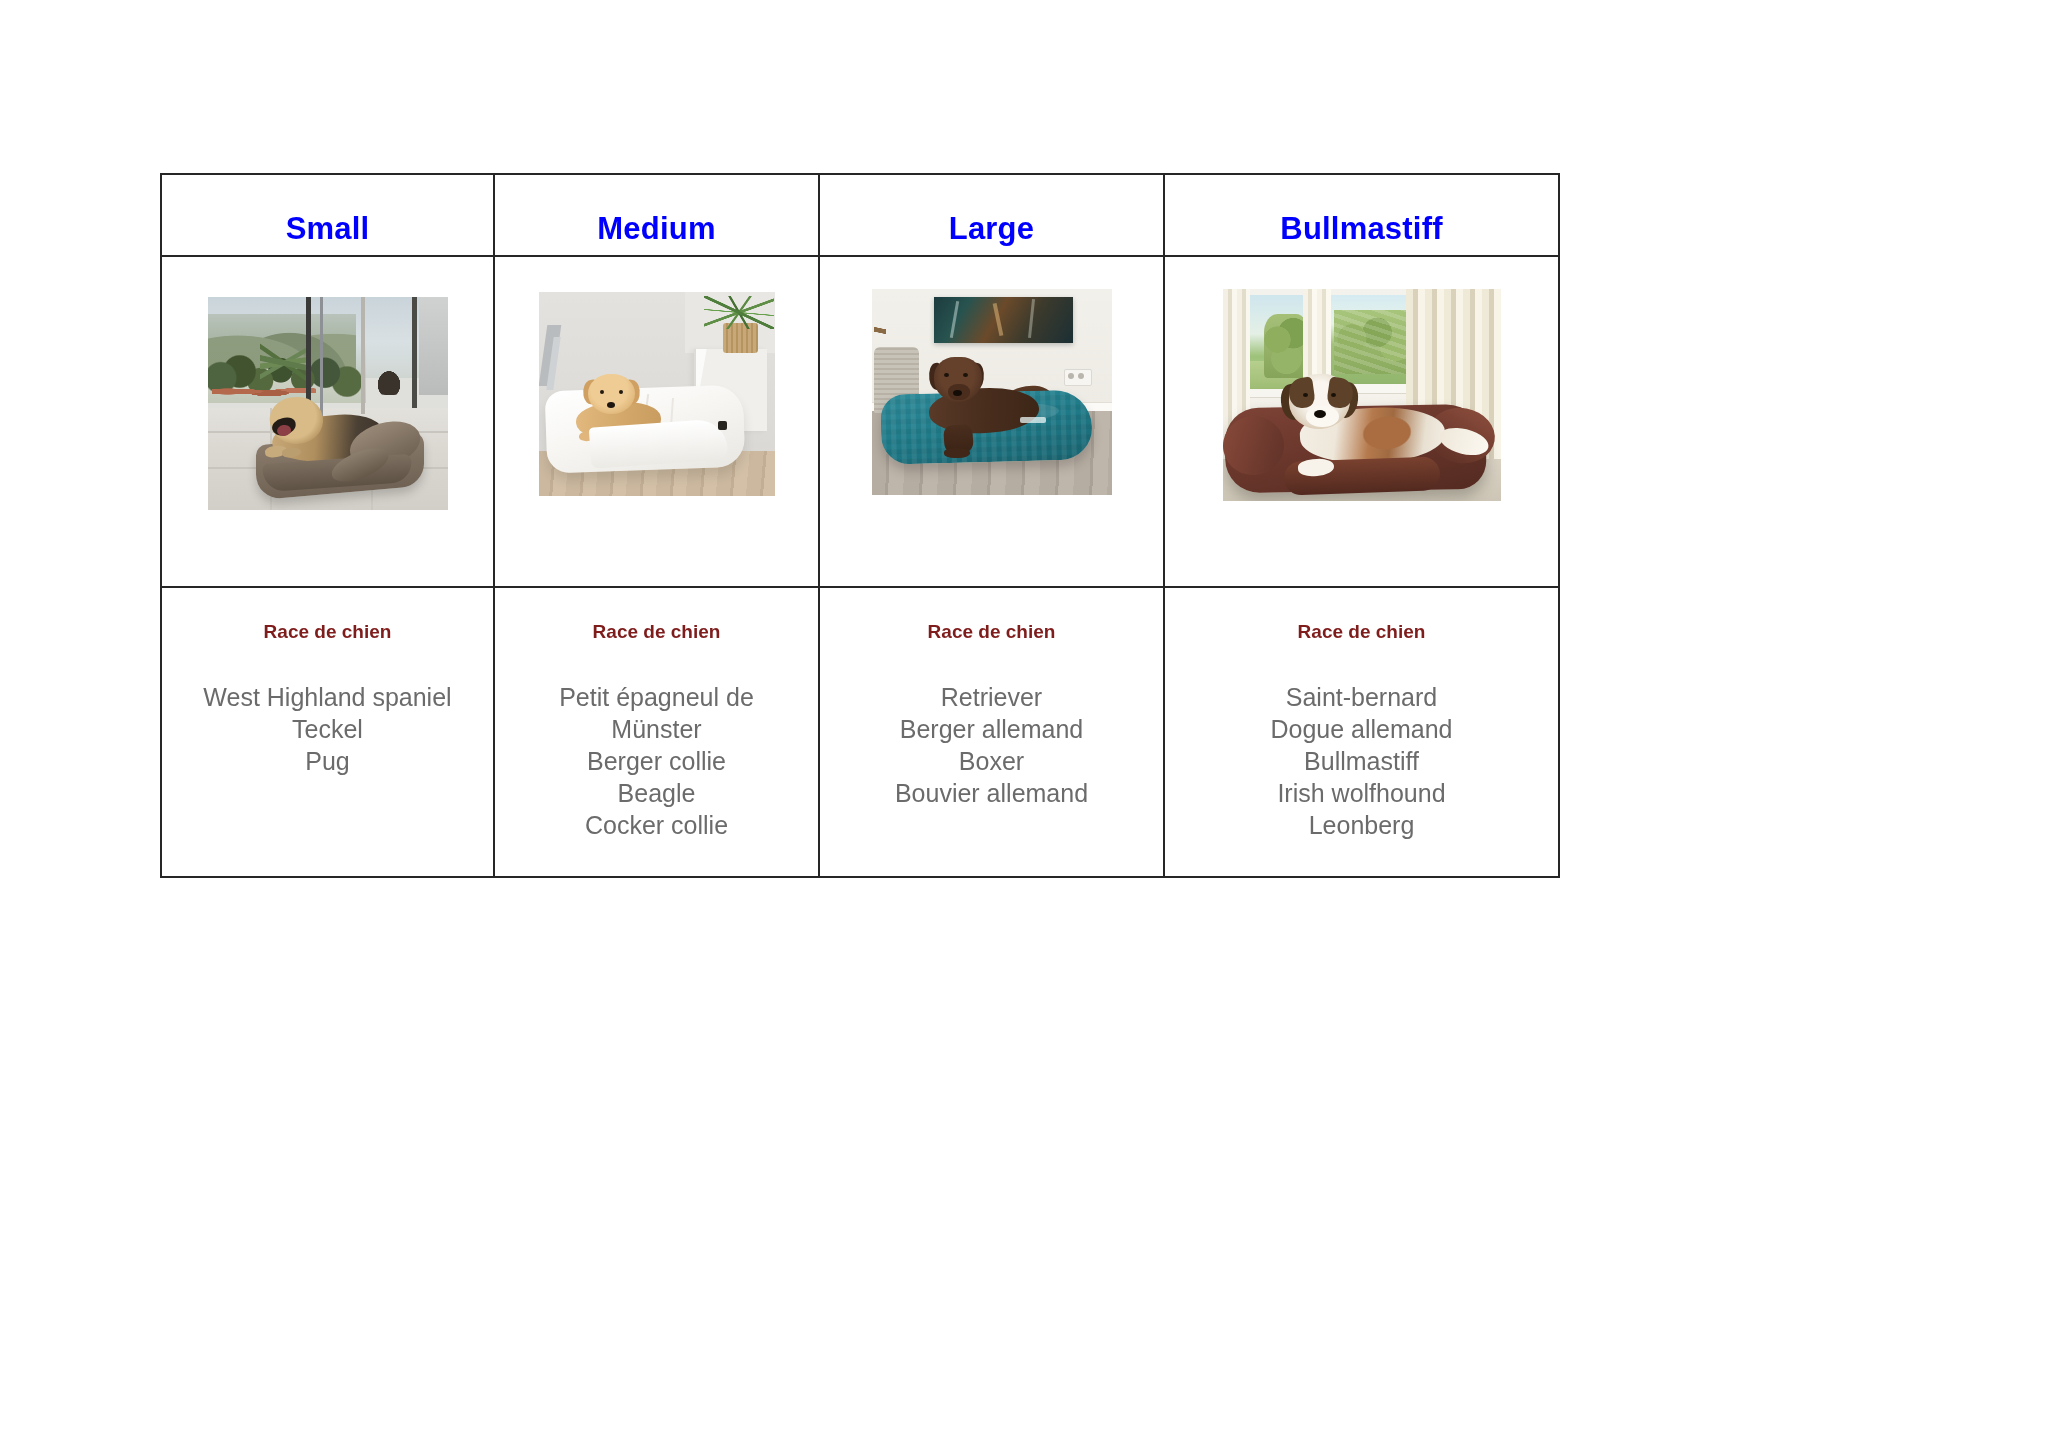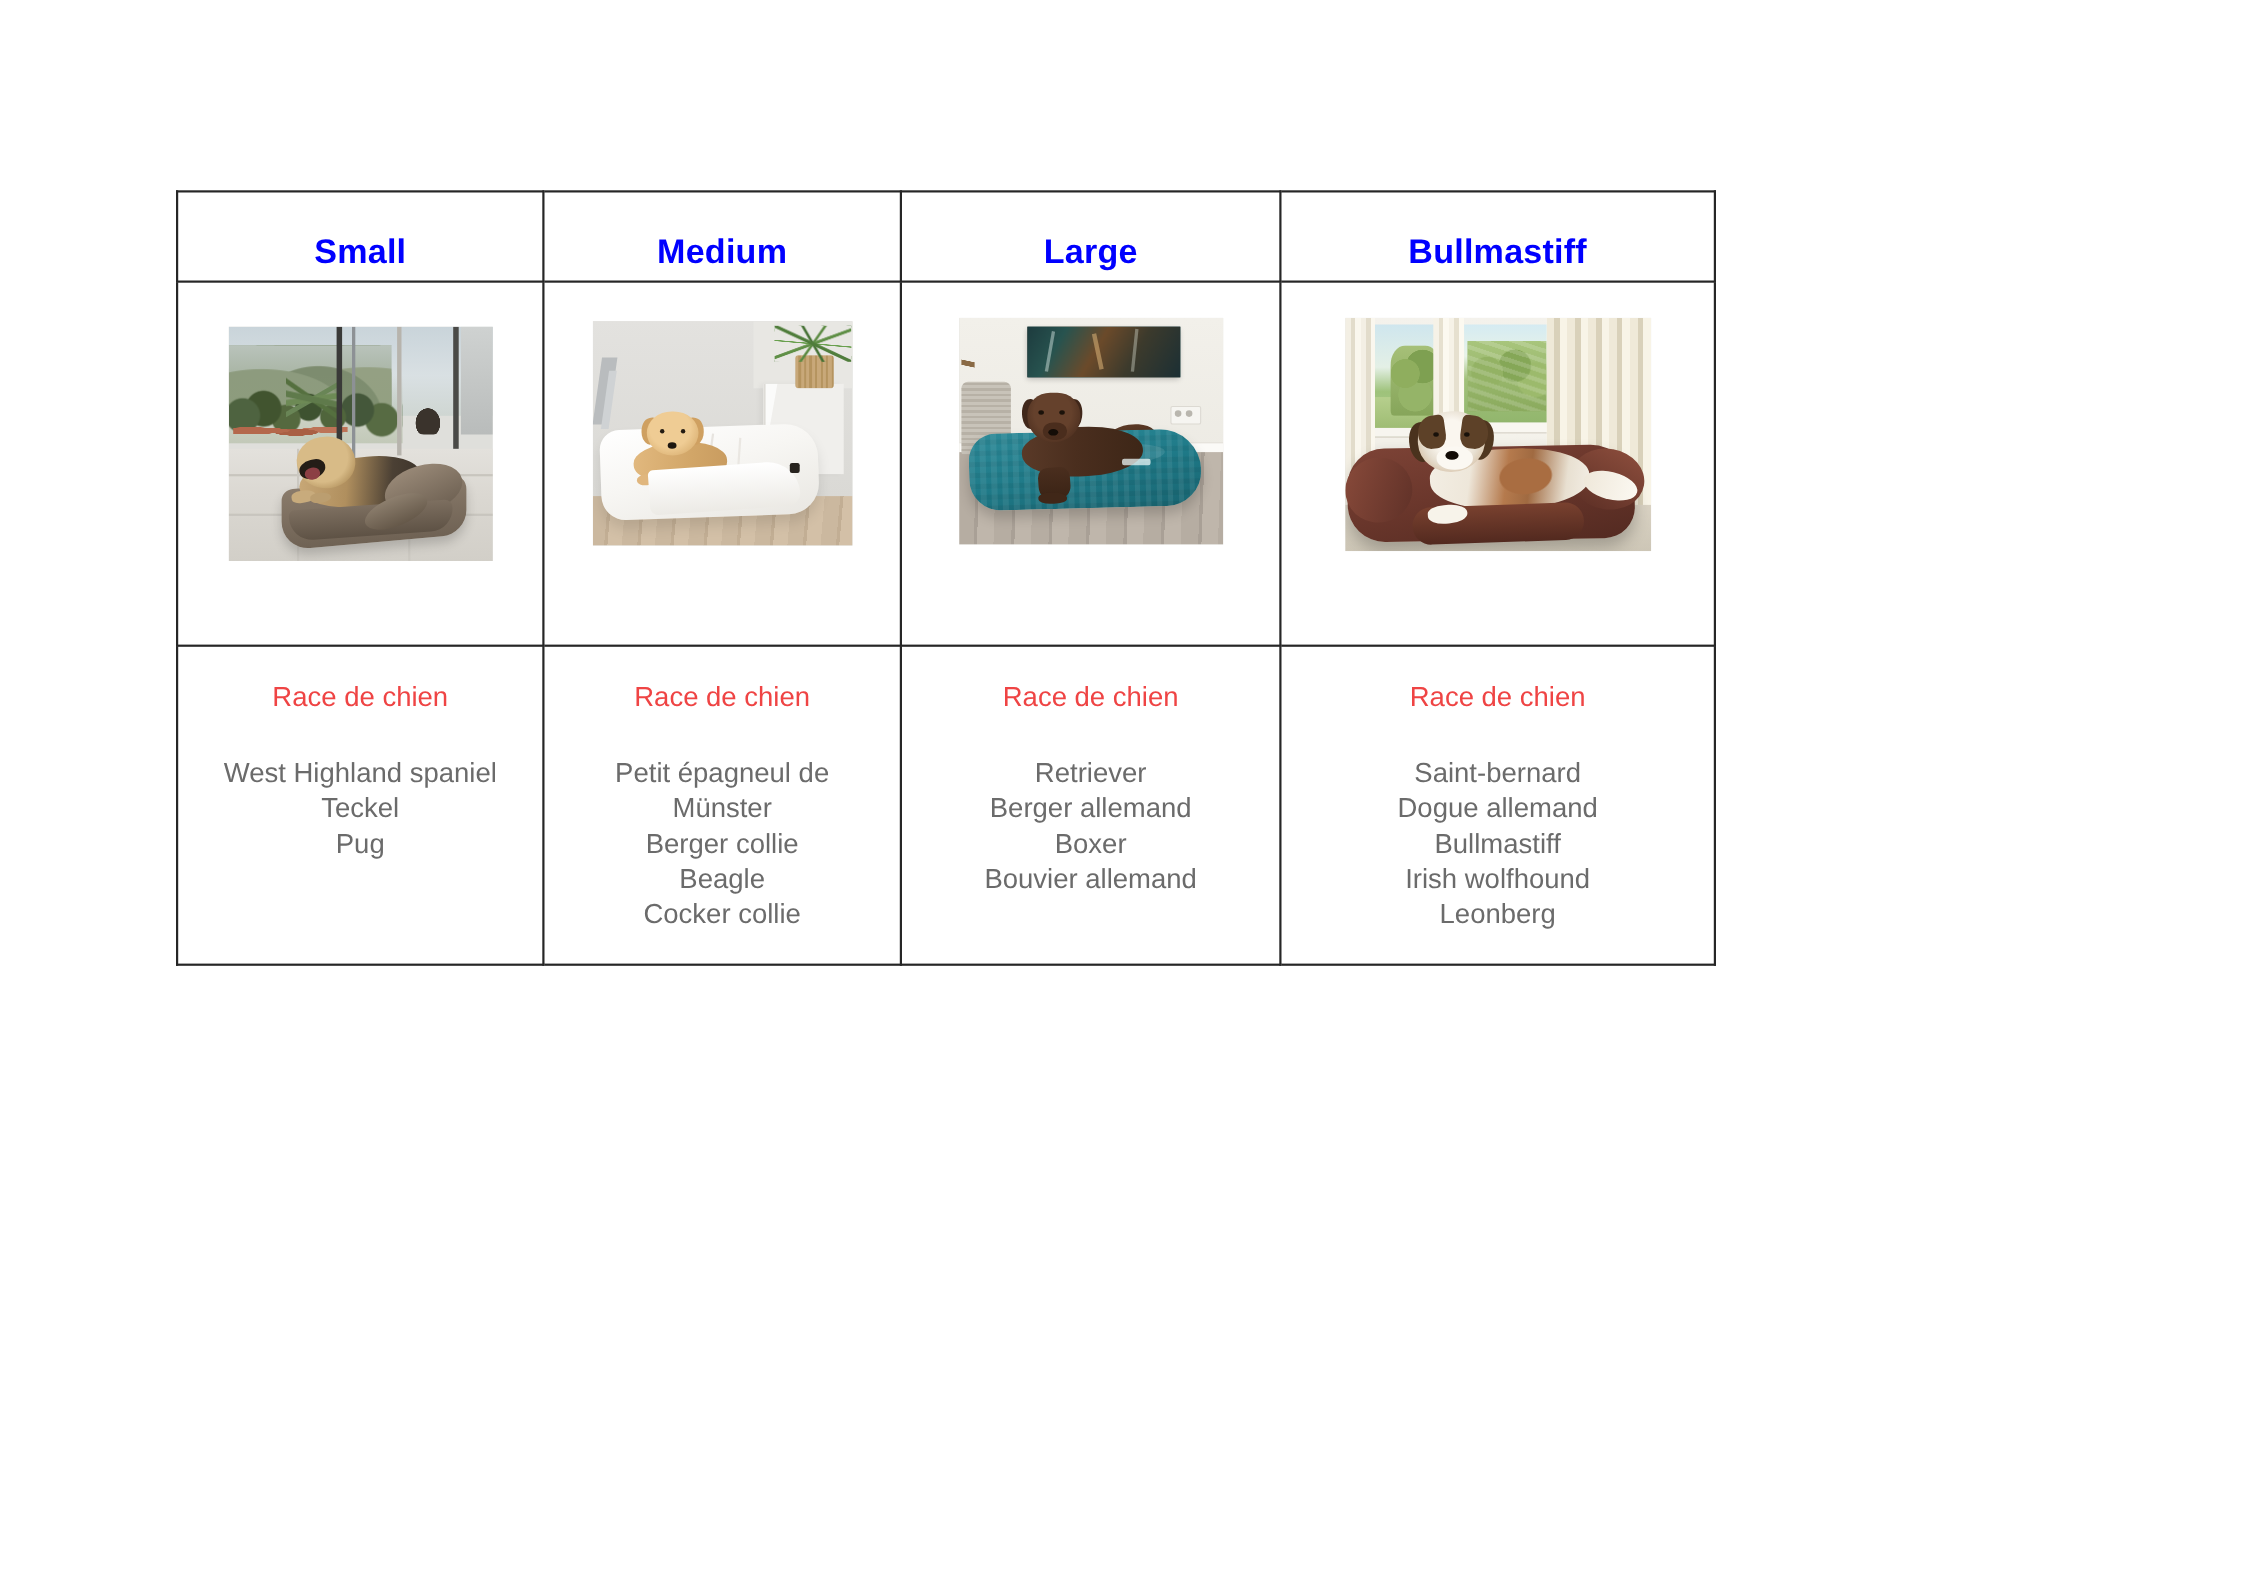--- a/index.html
+++ b/index.html
@@ -454,23 +454,23 @@
 
   
   .breed-row td {
     height: 288px;
     vertical-align: top;
     text-align: center;
   }
   .breed-inner { padding: 34px 8px 10px; }
   .breed-title {
     display: block;
-    color: #ef4444;
-    font-weight: normal;
-    font-size: 25px;
+    color: #7f1d1d;
+    font-weight: bold;
+    font-size: 19px;
     line-height: 1;
     margin-bottom: 40px;
   }
   .breed-list { display: block; }
   .breed-item {
     display: block;
     color: #6b6b6b;
     font-size: 25px;
     line-height: 32px;
     font-weight: normal;

